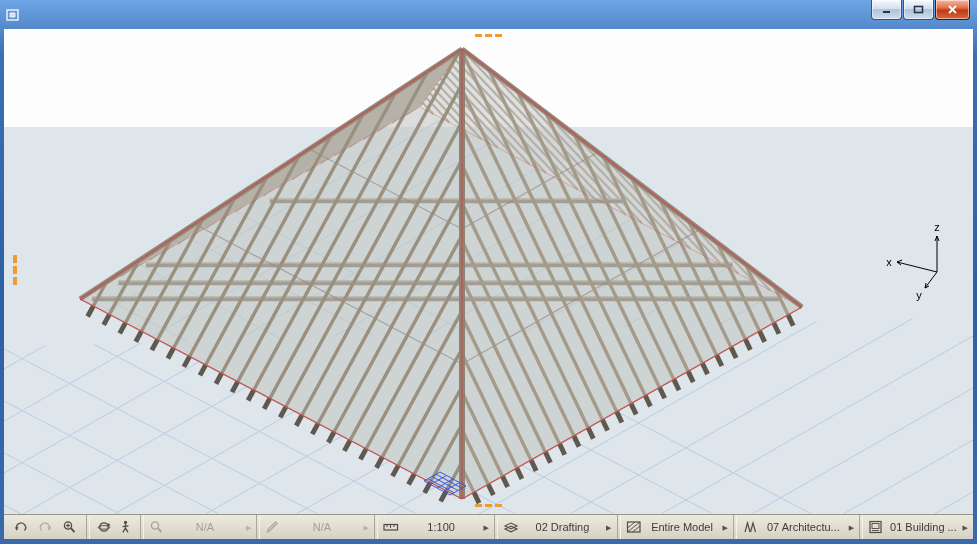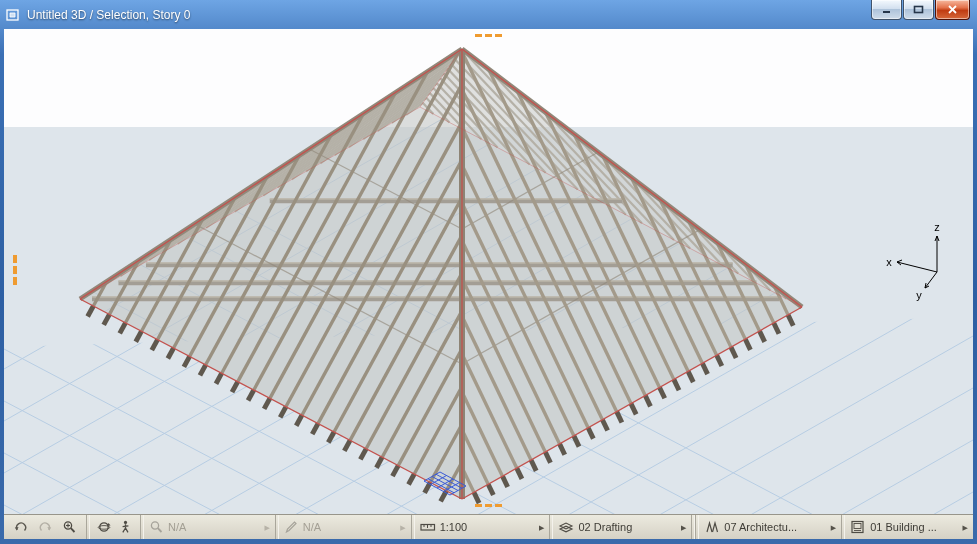--- a/index.html
+++ b/index.html
@@ -16,39 +16,38 @@
         box-shadow:inset 0 0 0 1px rgba(255,255,255,.5);}
   .wbtn.close{width:33px;border-color:#511207;
         background:linear-gradient(#f7b99f 0%,#e4724c 40%,#c03c12 55%,#d7683a 100%);}
   .viewport{position:relative;width:969px;height:485px;background:#fdfdfe;overflow:hidden;}
   #scene{display:block;}
   .toolbar{height:24px;background:linear-gradient(#eceadf,#d5d1c5);border-top:1px solid #98958b;
            display:flex;align-items:stretch;font-size:11px;color:#3e3c36;}
   .tbgrp{display:flex;align-items:center;justify-content:space-evenly;flex:0 0 auto;}
   .sep{width:2px;border-left:1px solid #a9a69b;border-right:1px solid #f4f2ec;flex:0 0 auto;}
   .combo{display:flex;align-items:center;padding:0 5px;gap:4px;min-width:0;flex:1 1 auto;}
-  .combo .lbl{flex:1;text-align:left;white-space:nowrap;overflow:hidden;}
+  .combo .lbl{flex:1;text-align:center;white-space:nowrap;overflow:hidden;}
   .combo .arr{font-size:7px;color:#55524a;line-height:1;}
   .combo.disabled{color:#a39f94;}
   .combo.disabled .arr{color:#b6b2a7;}
   .tbicon{display:flex;flex:0 0 auto;}
 </style>
 </head>
 <body>
 
 <div class="window">
 
   <div class="titlebar">
     <span class="app-icon">
       <svg width="15" height="14">
           <rect x="1" y="2" width="11" height="10" fill="none" stroke="#fff" stroke-width="1.3"></rect>
           <path d="M4 5 L9 5 L9 9 L4 9 Z" fill="#cfe0f2" stroke="#fff" stroke-width="0.8"></path>
         </svg>
     </span>
-    <span class="title-text">Untitled 3D / Selection, Story 0</span>
     <div class="win-controls">
       <div class="wbtn">
         <svg width="11" height="9">
             <line x1="2" y1="7" x2="9" y2="7" stroke="#26364a" stroke-width="2"></line>
           </svg>
       </div>
       <div class="wbtn">
         <svg width="11" height="9">
             <rect x="1.5" y="1.5" width="8" height="6" fill="none" stroke="#26364a" stroke-width="1.6"></rect>
           </svg>
@@ -388,20 +387,32 @@
         <svg width="16" height="14">
             <path d="M2 6 L8 3 L14 6 L8 9 Z" fill="none" stroke="#4e4b44" stroke-width="1.1"></path>
             <path d="M2 9 L8 6.2 L14 9 L8 11.8 Z" fill="none" stroke="#4e4b44" stroke-width="1.1"></path>
           </svg>
       </span>
       <span class="lbl">02 Drafting</span>
       <span class="arr">▶</span>
     </div>
     <div class="sep"></div>
 
+    <div class="combo" style="flex-basis:115px">
+      <span class="tbicon">
+        <svg width="16" height="14">
+            <rect x="1.5" y="2" width="12.5" height="10" fill="none" stroke="#4e4b44" stroke-width="1.2"></rect>
+            <line x1="1.5" y1="12" x2="14" y2="2" stroke="#4e4b44" stroke-width="0.9"></line>
+            <line x1="1.5" y1="8" x2="9" y2="2" stroke="#4e4b44" stroke-width="0.9"></line>
+            <line x1="6.5" y1="12" x2="14" y2="6" stroke="#4e4b44" stroke-width="0.9"></line>
+          </svg>
+      </span>
+      <span class="lbl">Entire Model</span>
+      <span class="arr">▶</span>
+    </div>
     <div class="sep"></div>
 
     <div class="combo" style="flex-basis:126px">
       <span class="tbicon">
         <svg width="16" height="14">
             <path d="M3 12 L5.5 3 L8 12" fill="none" stroke="#4e4b44" stroke-width="1.2"></path>
             <path d="M8.5 12 L11 3 L13.5 12" fill="none" stroke="#4e4b44" stroke-width="1.2"></path>
           </svg>
       </span>
       <span class="lbl">07 Architectu...</span>

